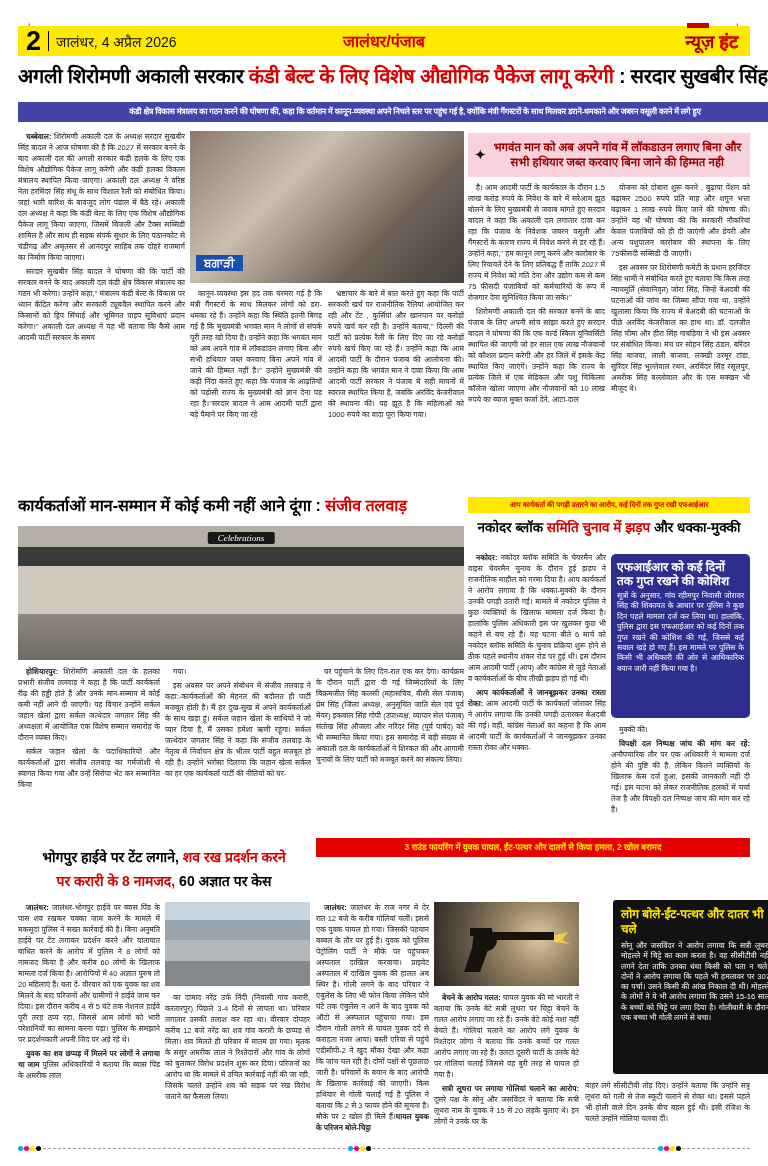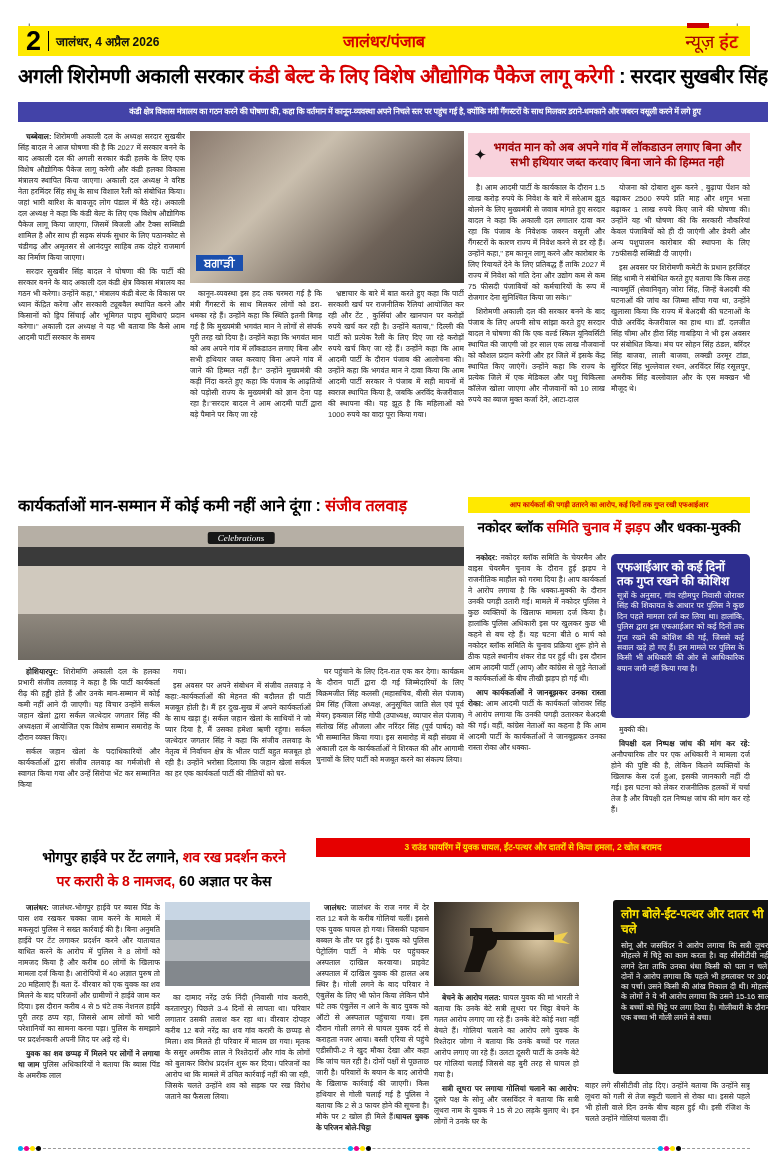--- a/index.html
+++ b/index.html
@@ -4,23 +4,23 @@
 <style>
   html,body{margin:0;padding:0;background:#e8e8e8;}
   .page{position:relative;width:768px;height:1166px;background:#ffffff;margin:0 auto;
         font-family:"Liberation Sans",sans-serif;overflow:hidden;}
   .abs{position:absolute;}
   .crop{font-size:11px;color:#444;}
   
   .masthead{background:#ffe900;display:flex;align-items:center;}
   .pagenum{font-size:27px;font-weight:bold;color:#000;padding-left:8px;line-height:1;}
   .mast-div{width:1px;height:20px;background:#000;margin:0 7px;}
-  .mast-date{font-size:12px;font-weight:bold;color:#111;}
+  .mast-date{font-size:14px;font-weight:normal;color:#111;}
   .mast-center{position:absolute;left:0;right:0;text-align:center;font-size:16px;font-weight:bold;color:#d60000;}
-  .brand{margin-left:auto;padding-right:12px;font-weight:normal;font-size:18px;position:relative;z-index:2;text-align:right;}
+  .brand{margin-left:auto;padding-right:12px;font-weight:bold;font-size:18px;position:relative;z-index:2;text-align:right;}
   .brand .b1{color:#a50000;}
   .brand .b2{color:#e60000;text-shadow:0 0 1px #7a0000;}
   .brand-chip{position:absolute;top:-6px;left:2px;width:22px;height:5px;background:#cc0000;}
   
   .lead-head{text-align:center;font-weight:bold;font-size:20px;white-space:nowrap;letter-spacing:-0.3px;}
   .h-black{color:#000;} .h-red{color:#d60000;}
   .subhead{background:#4343a8;color:#fff;font-weight:bold;font-size:8px;text-align:center;
            line-height:20px;white-space:nowrap;overflow:hidden;letter-spacing:-0.2px;}
   
   .col{font-size:7.5px;line-height:11px;text-align:justify;overflow:hidden;color:#1c1c1c;}

